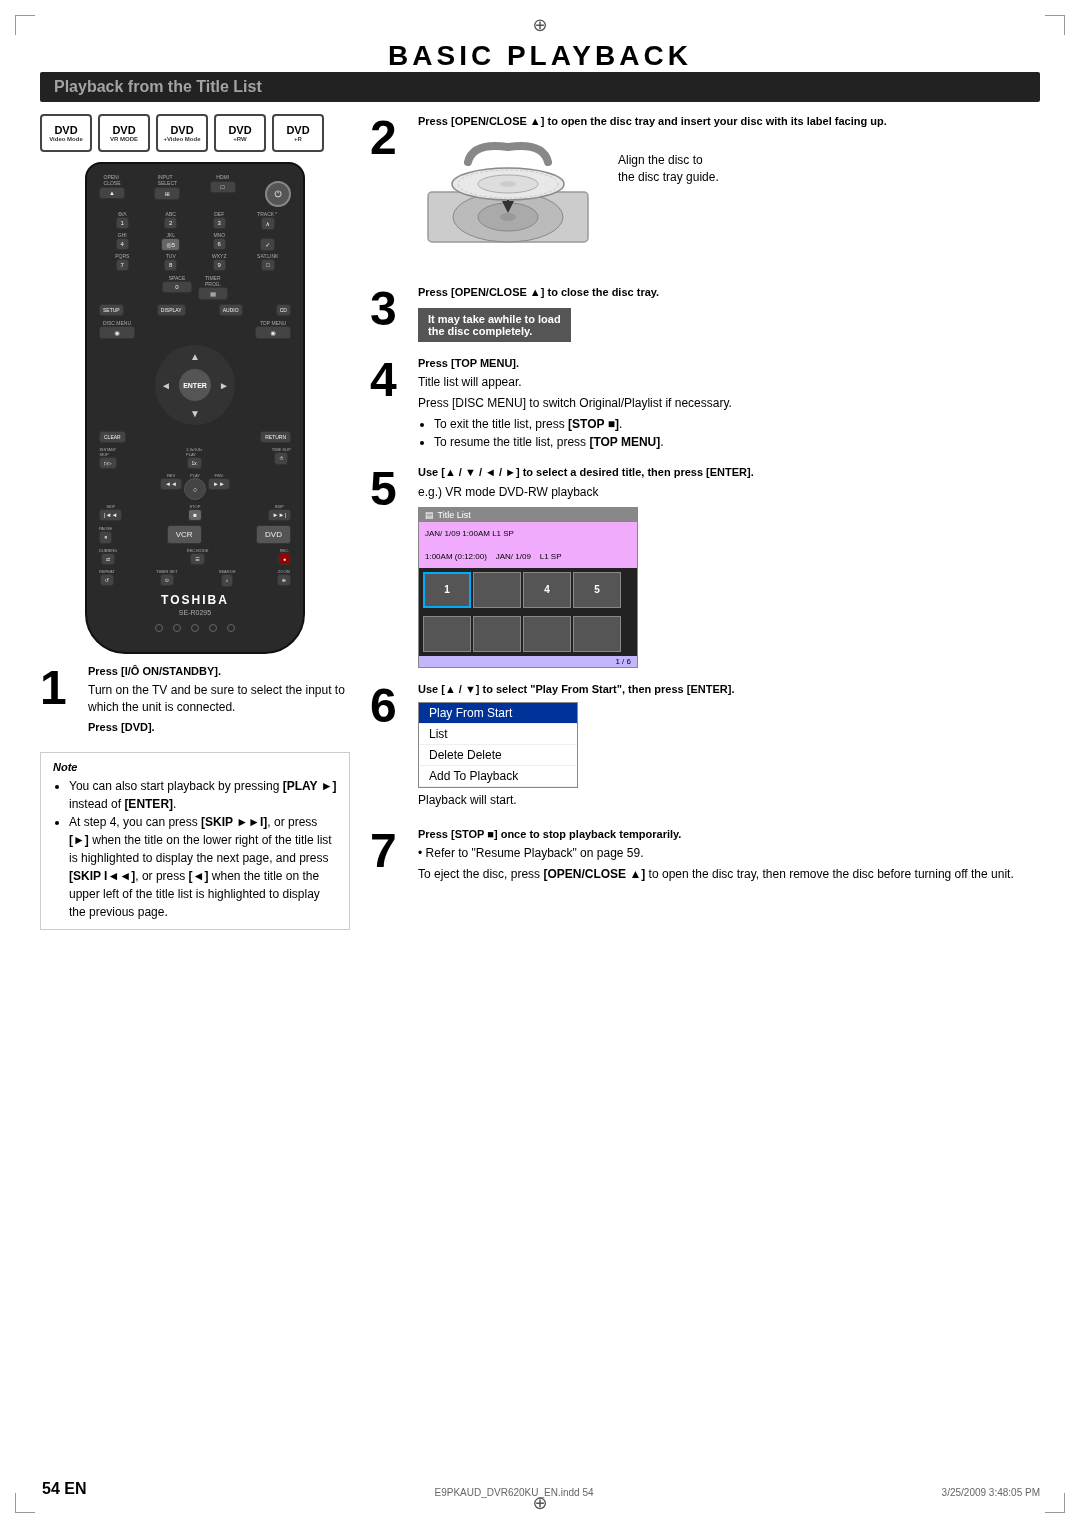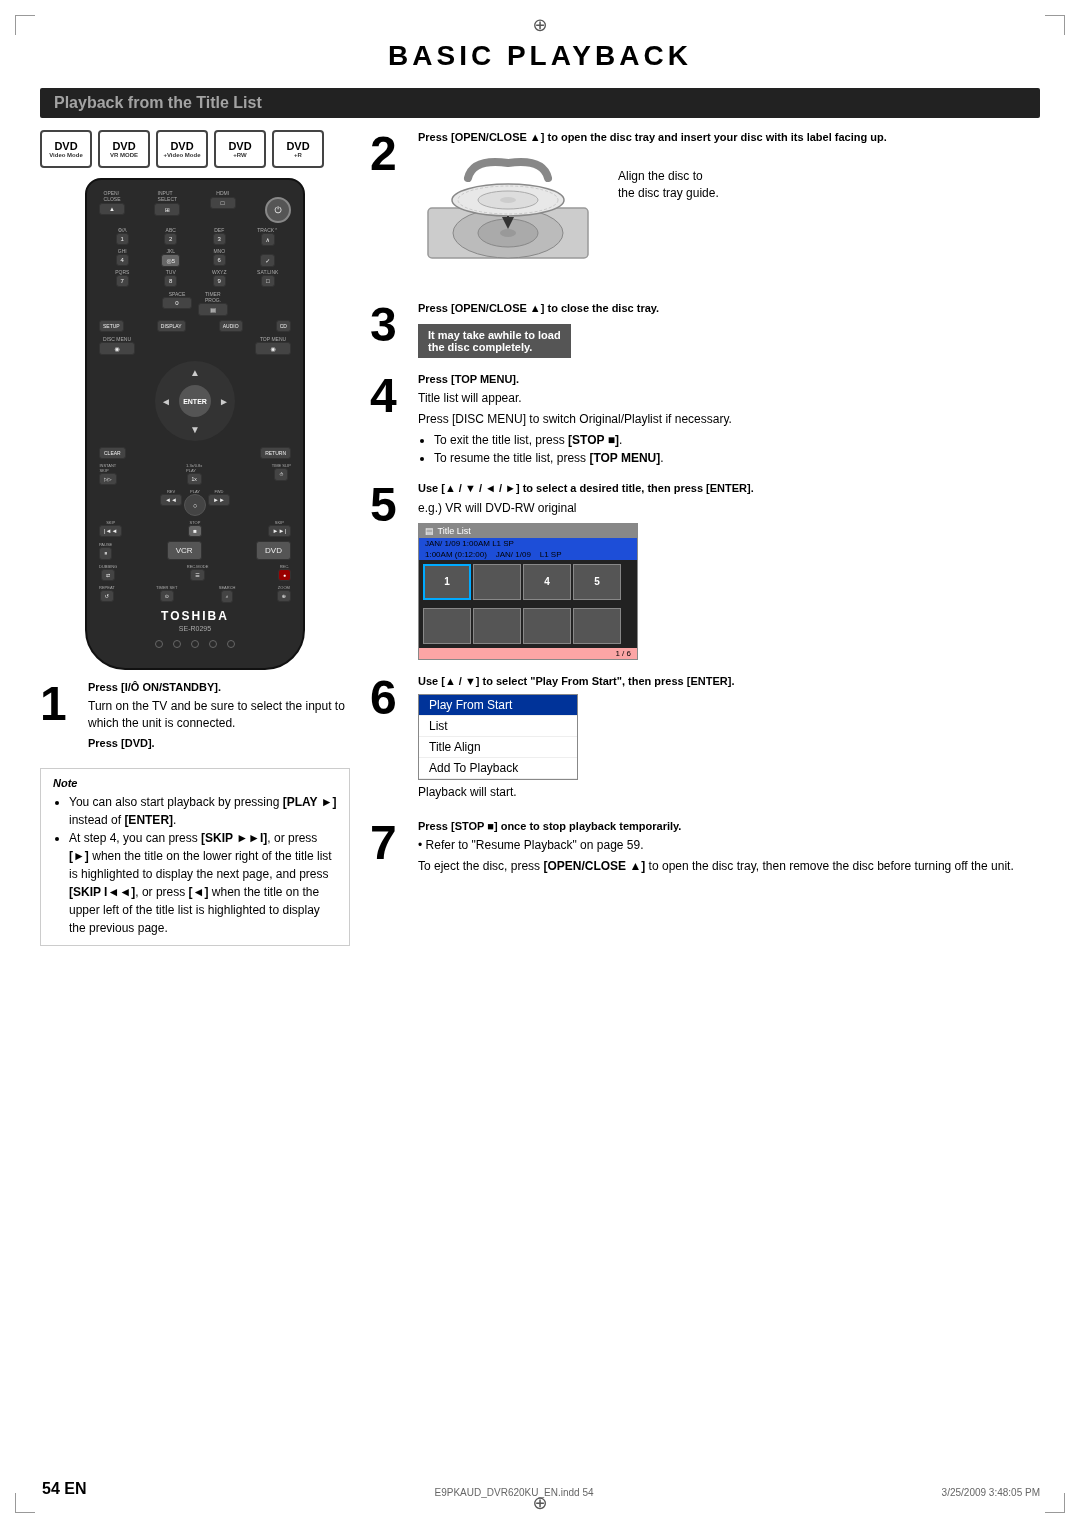--- a/index.html
+++ b/index.html
@@ -30,21 +30,20 @@
     .corner-tr { top: 15px; right: 15px; border-top: 1px solid #999; border-right: 1px solid #999; }
     .corner-bl { bottom: 15px; left: 15px; border-bottom: 1px solid #999; border-left: 1px solid #999; }
     .corner-br { bottom: 15px; right: 15px; border-bottom: 1px solid #999; border-right: 1px solid #999; }
 
     
     .page-title {
       text-align: center;
       font-size: 28px;
       font-weight: 900;
       letter-spacing: 4px;
-      margin-bottom: 16px;
       margin-top: 10px;
     }
     
     .section-header {
       background: #222;
       color: #a3a3a3;
       font-weight: bold;
       font-size: 16px;
       padding: 6px 14px;
       margin-bottom: 12px;
@@ -283,22 +282,22 @@
     .tls-header {
       background: #888;
       color: #fff;
       padding: 2px 6px;
       font-size: 9px;
       display: flex;
       align-items: center;
       gap: 4px;
     }
     .tls-info-bar {
-      background: #1d4ed8;
-      padding: 1px 6px;
+      background: #f0abfc;
+      padding: 7px 6px;
       font-size: 8px;
       color: #000;
     }
     .tls-thumb-row {
       display: flex;
       gap: 2px;
       padding: 4px;
       background: #222;
     }
     .tls-thumb {
@@ -310,21 +309,21 @@
       align-items: center;
       justify-content: center;
       color: #fff;
       font-size: 10px;
       font-weight: bold;
     }
     .tls-thumb.selected {
       border: 2px solid #00aaff;
     }
     .tls-page {
-      background: #fca5a5;
+      background: #c4b5fd;
       text-align: right;
       padding: 1px 6px;
       font-size: 8px;
     }
     
     .play-menu {
       border: 1px solid #888;
       background: #fff;
       width: 160px;
       font-size: 12px;
@@ -743,21 +742,21 @@
           </ul>
         </div>
       </div>
 
       <div class="step-block">
         <div class="step-number">5</div>
         <div class="step-content">
           <div class="step-title">
             Use [▲ / ▼ / ◄ / ►] to select a desired title, then press [ENTER].
           </div>
-          <div class="step-sub">e.g.) VR will DVD-RW original</div>
+          <div class="step-sub">e.g.) VR mode DVD-RW playback</div>
 
           <div class="title-list-screen">
             <div class="tls-header">
               <span>▤</span>
               <span>Title List</span>
             </div>
             <div class="tls-info-bar">JAN/ 1/09 1:00AM  L1  SP</div>
             <div class="tls-info-bar">1:00AM (0:12:00)&nbsp;&nbsp;&nbsp;&nbsp;JAN/ 1/09&nbsp;&nbsp;&nbsp;&nbsp;L1  SP</div>
             <div class="tls-thumb-row">
               <div class="tls-thumb selected">1</div>
@@ -779,21 +778,21 @@
       <div class="step-block">
         <div class="step-number">6</div>
         <div class="step-content">
           <div class="step-title">
             Use [▲ / ▼] to select "Play From Start", then press [ENTER].
           </div>
 
           <div class="play-menu">
             <div class="play-menu-item selected">Play From Start</div>
             <div class="play-menu-item">List</div>
-            <div class="play-menu-item">Title Align</div>
+            <div class="play-menu-item">Delete Delete</div>
             <div class="play-menu-item">Add To Playback</div>
           </div>
           <div class="step-sub" style="margin-top:4px;">Playback will start.</div>
         </div>
       </div>
 
       <div class="step-block">
         <div class="step-number">7</div>
         <div class="step-content">
           <div class="step-title">

